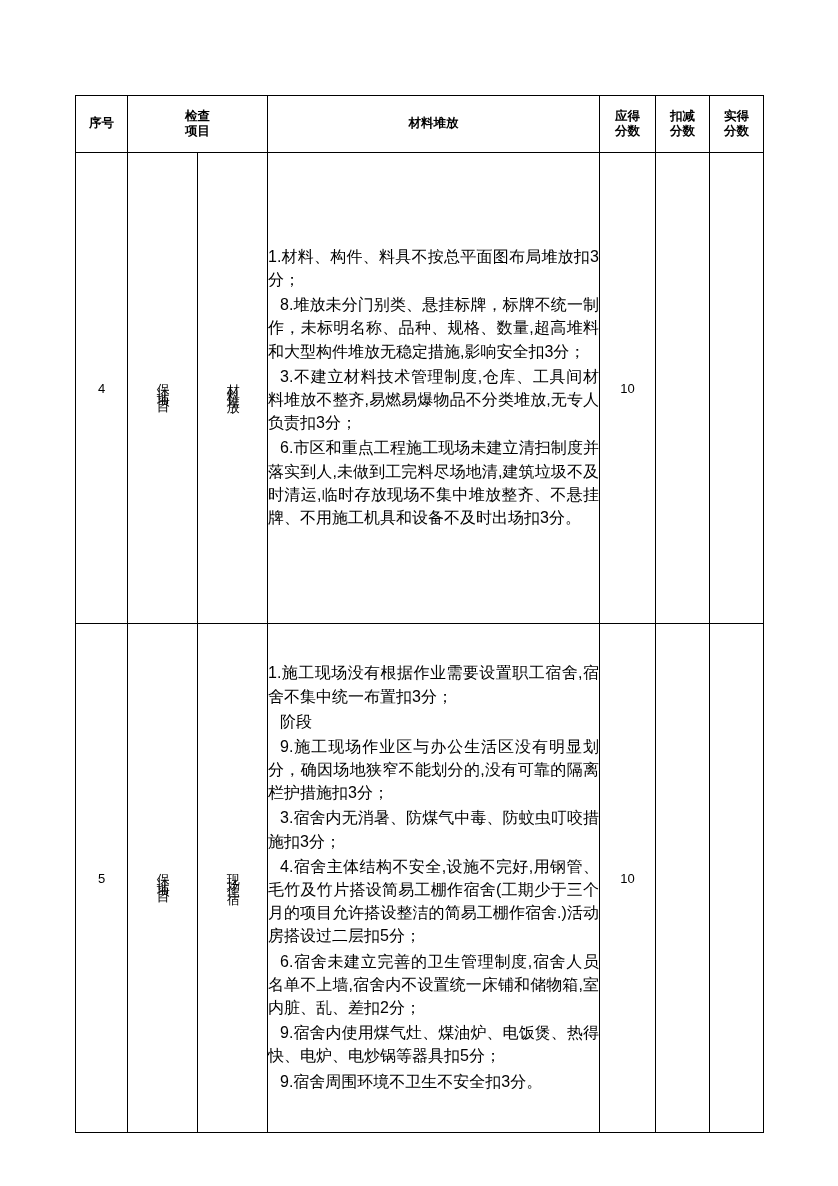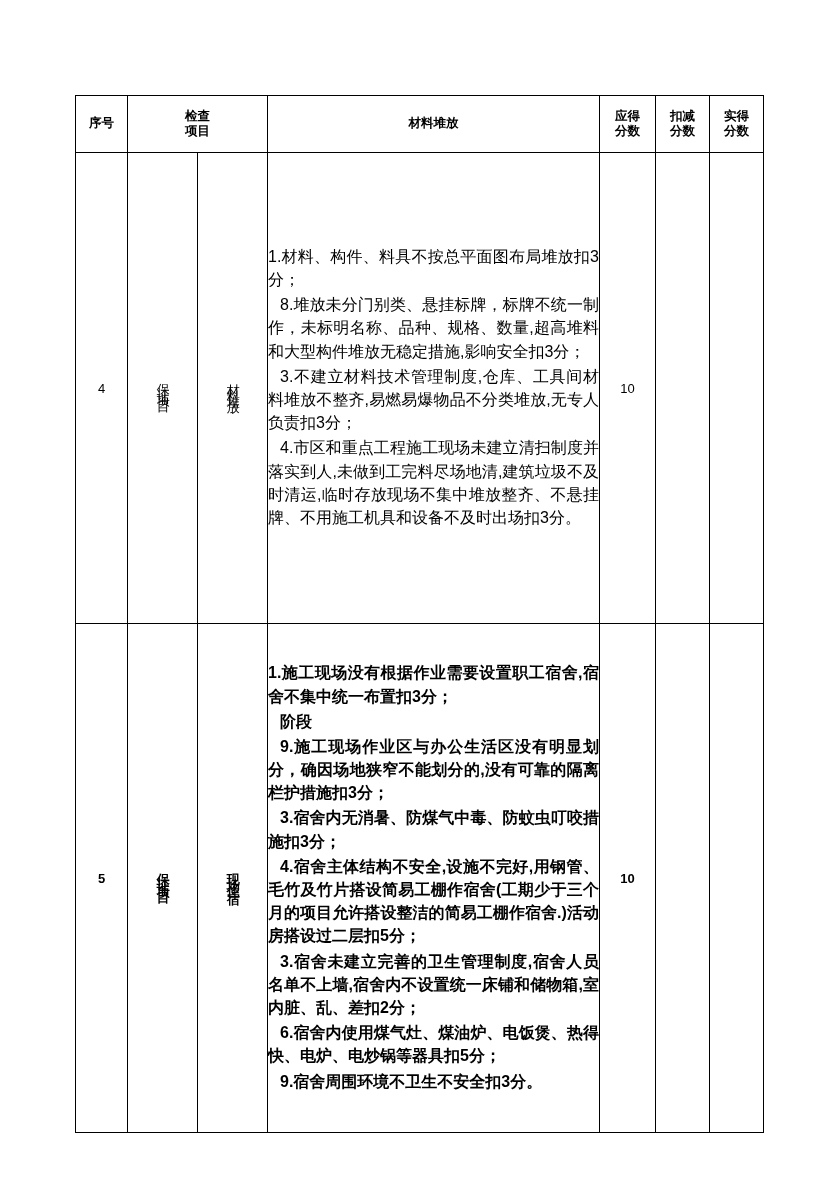--- a/index.html
+++ b/index.html
@@ -85,21 +85,21 @@
     text-align: justify;
   }
   .std-cell p {
     margin: 0 0 2px 0;
     text-indent: 0;
   }
   .std-cell p.ind {
     text-indent: 12px;
   }
   .row-4 td { height: 470px; }
-  .row-5 td { height: 508px; font-weight: bold; }
+  .row-5 td { height: 508px; }
   .std-wrap {
     display: block;
   }
 </style>
 </head>
 <body>
 
 <div class="page">
 
   <table class="score-table">
@@ -145,21 +145,21 @@
           <span class="vert-inner">保证项目</span>
         </td>
         <td class="vert">
           <span class="vert-inner">材料堆放</span>
         </td>
         <td class="std-cell">
           <div class="std-wrap">
               <p>1.材料、构件、料具不按总平面图布局堆放扣3分；</p>
               <p class="ind">8.堆放未分门别类、悬挂标牌，标牌不统一制作，未标明名称、品种、规格、数量,超高堆料和大型构件堆放无稳定措施,影响安全扣3分；</p>
               <p class="ind">3.不建立材料技术管理制度,仓库、工具间材料堆放不整齐,易燃易爆物品不分类堆放,无专人负责扣3分；</p>
-              <p class="ind">4.市区和重点工程施工现场未建立清扫制度并落实到人,未做到工完料尽场地清,建筑垃圾不及时清运,临时存放现场不集中堆放整齐、不悬挂牌、不用施工机具和设备不及时出场扣3分。</p>
+              <p class="ind">6.市区和重点工程施工现场未建立清扫制度并落实到人,未做到工完料尽场地清,建筑垃圾不及时清运,临时存放现场不集中堆放整齐、不悬挂牌、不用施工机具和设备不及时出场扣3分。</p>
             </div>
         </td>
         <td class="score-cell">10</td>
         <td class="score-cell"></td>
         <td class="score-cell"></td>
       </tr>
       <tr class="row-5">
         <td class="num-cell">5</td>
         <td class="vert">
           <span class="vert-inner">保证项目</span>
@@ -167,22 +167,22 @@
         <td class="vert">
           <span class="vert-inner">现场住宿</span>
         </td>
         <td class="std-cell">
           <div class="std-wrap">
               <p>1.施工现场没有根据作业需要设置职工宿舍,宿舍不集中统一布置扣3分；</p>
               <p class="ind">阶段</p>
               <p class="ind">9.施工现场作业区与办公生活区没有明显划分，确因场地狭窄不能划分的,没有可靠的隔离栏护措施扣3分；</p>
               <p class="ind">3.宿舍内无消暑、防煤气中毒、防蚊虫叮咬措施扣3分；</p>
               <p class="ind">4.宿舍主体结构不安全,设施不完好,用钢管、毛竹及竹片搭设简易工棚作宿舍(工期少于三个月的项目允许搭设整洁的简易工棚作宿舍.)活动房搭设过二层扣5分；</p>
-              <p class="ind">3.宿舍未建立完善的卫生管理制度,宿舍人员名单不上墙,宿舍内不设置统一床铺和储物箱,室内脏、乱、差扣2分；</p>
-              <p class="ind">6.宿舍内使用煤气灶、煤油炉、电饭煲、热得快、电炉、电炒锅等器具扣5分；</p>
+              <p class="ind">6.宿舍未建立完善的卫生管理制度,宿舍人员名单不上墙,宿舍内不设置统一床铺和储物箱,室内脏、乱、差扣2分；</p>
+              <p class="ind">9.宿舍内使用煤气灶、煤油炉、电饭煲、热得快、电炉、电炒锅等器具扣5分；</p>
               <p class="ind">9.宿舍周围环境不卫生不安全扣3分。</p>
             </div>
         </td>
         <td class="score-cell">10</td>
         <td class="score-cell"></td>
         <td class="score-cell"></td>
       </tr>
     </tbody>
   </table>
 

